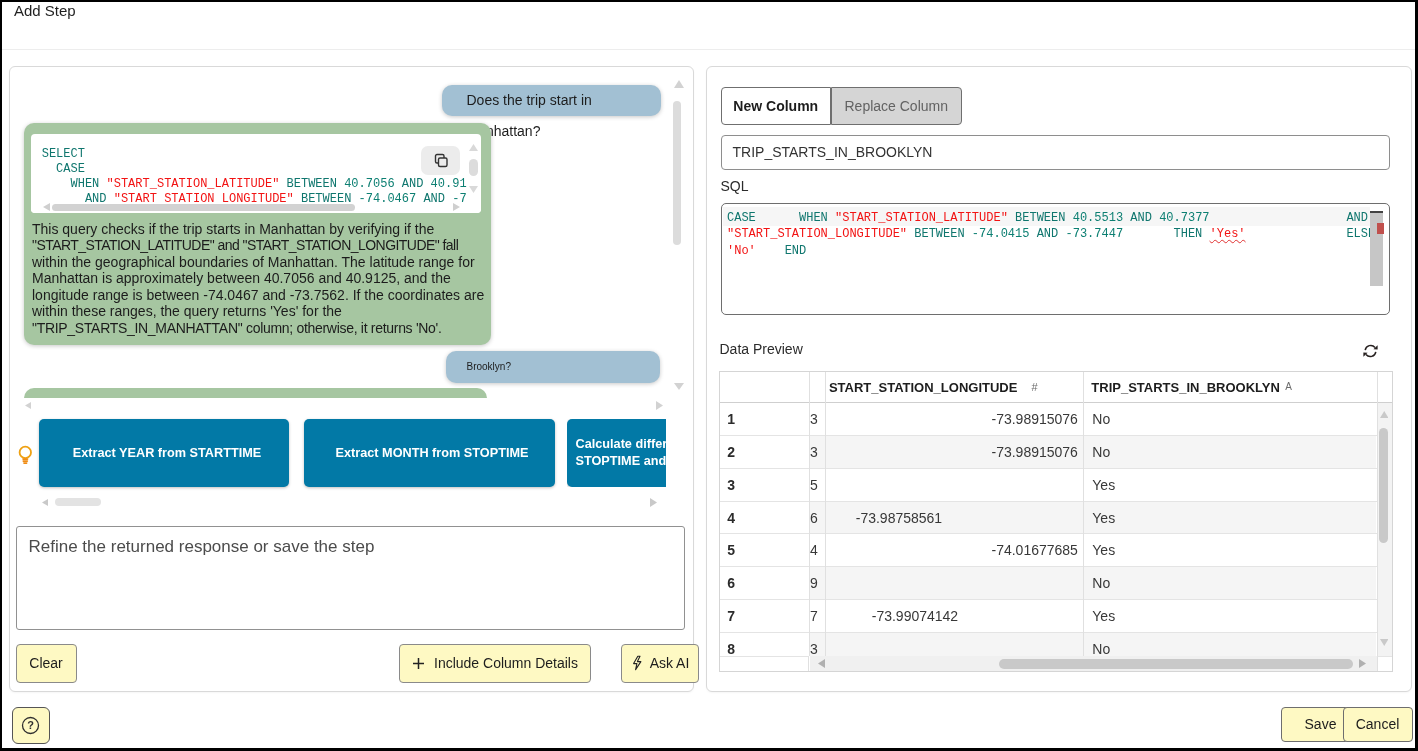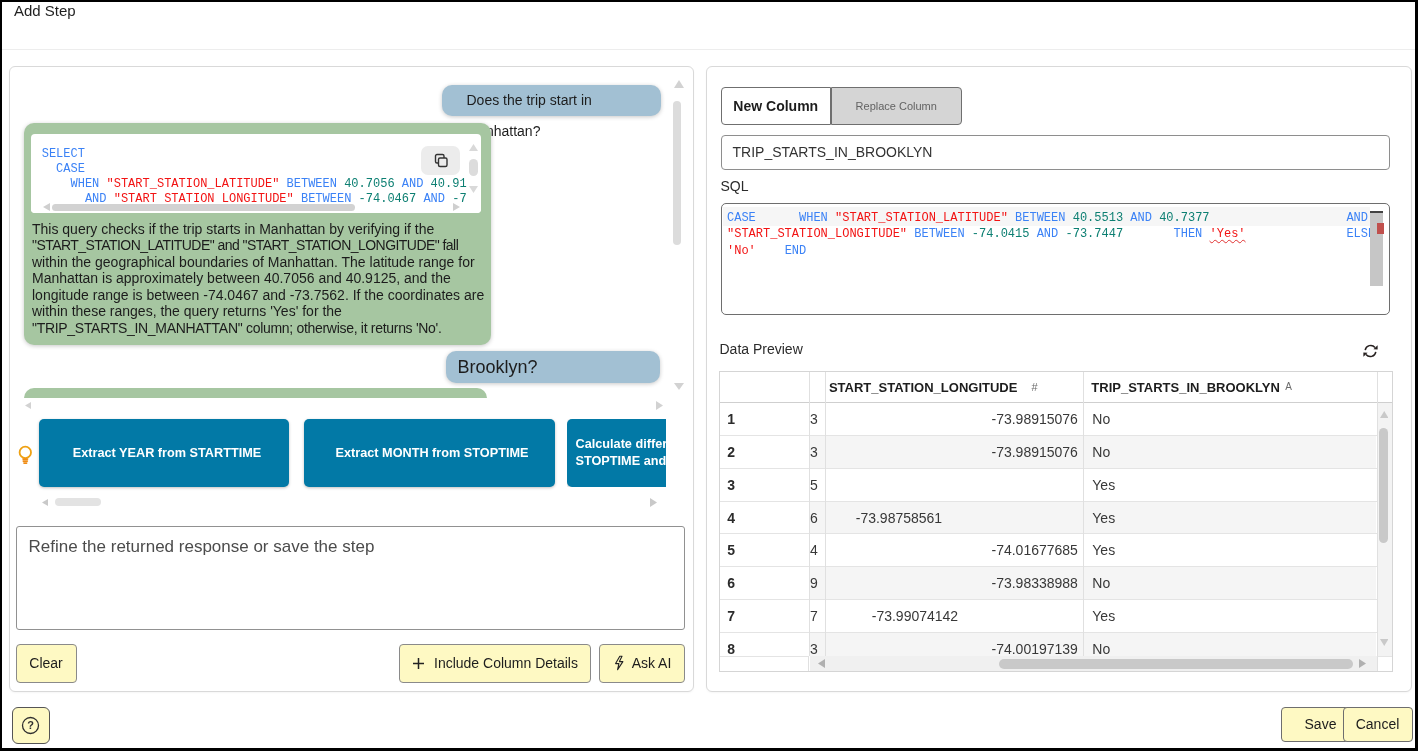--- a/index.html
+++ b/index.html
@@ -1,21 +1,21 @@
 <!DOCTYPE html>
 <html><head>
 <meta charset="utf-8">
 <style>
 html,body{margin:0;padding:0}
 body{width:1418px;height:751px;position:relative;overflow:hidden;background:#fff;
   font-family:"Liberation Sans",sans-serif;color:#1d1d1d;}
 .abs{position:absolute}
 .panel{position:absolute;border:1px solid #d9d9d9;border-radius:6px;background:#fff;box-shadow:0 1px 2px rgba(0,0,0,.04)}
 .mono{font-family:"Liberation Mono",monospace}
-.kw{color:#3b82f6}
+.kw{color:#0f766e}
 .str{color:#f21313}
 .num{color:#0c7f72}
 .bubble{position:absolute;border-radius:10px;box-shadow:0 1px 4px rgba(0,0,0,.22)}
 .blue{background:#a2c0d3}
 .green{background:#a6c6a1}
 .tealbtn{position:absolute;top:419px;height:67.5px;background:#0279a6;border-radius:5px;color:#fff;
   box-sizing:border-box;padding-left:6px;font-weight:bold;font-size:12.7px;display:flex;align-items:center;justify-content:center;text-align:center;
   box-shadow:0 1px 3px rgba(0,0,0,.25)}
 .gbtn{position:absolute;box-sizing:border-box;border:1px solid #8a8a8a;border-radius:4px;background:#fef9c3;font-size:14px;color:#1d1d1d;
   display:flex;align-items:center;justify-content:center}
@@ -59,21 +59,21 @@
 
   <div class="abs" style="left:390.5px;top:12px;width:39px;height:29.5px;background:#ececec;border-radius:7px"></div>
   <svg class="abs" style="left:402px;top:19px" width="16" height="16" viewBox="0 0 16 16">
     <rect x="2.5" y="1.5" width="8.5" height="8.5" rx="1.5" fill="none" stroke="#333" stroke-width="1.4"></rect>
     <rect x="5.5" y="5" width="8.5" height="8.5" rx="1.5" fill="#ececec" stroke="#333" stroke-width="1.4"></rect>
   </svg>
 </div>
 
 <div class="abs" style="left:32px;top:220.5px;width:470px;font-size:14px;line-height:16.6px;color:#1c1c1c">This query checks if the trip starts in Manhattan by verifying if the<br><span style="letter-spacing:-0.55px">"START_STATION_LATITUDE" and "START_STATION_LONGITUDE" fall</span><br>within the geographical boundaries of Manhattan. The latitude range for<br>Manhattan is approximately between 40.7056 and 40.9125, and the<br>longitude range is between -74.0467 and -73.7562. If the coordinates are<br>within these ranges, the query returns 'Yes' for the<br><span style="letter-spacing:-0.3px">"TRIP_STARTS_IN_MANHATTAN" column; otherwise, it returns 'No'.</span></div>
 
-<div class="bubble blue" style="left:445.5px;top:350.5px;width:214.5px;height:32px;line-height:32px;padding-left:12px;font-size:18px;box-sizing:border-box">Brooklyn?</div>
+<div class="bubble blue" style="left:445.5px;top:350.5px;width:214.5px;height:32px;line-height:32px;padding-left:21px;font-size:10px;box-sizing:border-box">Brooklyn?</div>
 <div class="abs green" style="left:23.5px;top:388px;width:463px;height:9.5px;border-radius:10px 10px 0 0"></div>
 
 <svg class="abs" style="left:673.5px;top:79.5px" width="10" height="8">
     <polygon points="0,8 5,0 10,8" fill="#d2d2d2"></polygon>
   </svg>
 <div class="abs" style="left:672.5px;top:100.5px;width:8.5px;height:144px;background:#dcdcdc;border-radius:4.5px"></div>
 <svg class="abs" style="left:673.5px;top:382.5px" width="10" height="7">
     <polygon points="0,0 10,0 5,7" fill="#d2d2d2"></polygon>
   </svg>
 <svg class="abs" style="left:24.5px;top:401.5px" width="6" height="7">
@@ -102,30 +102,30 @@
 
 <div class="abs" style="left:15.5px;top:525.5px;width:667px;height:102px;border:1px solid #919191;border-radius:3px"></div>
 <div class="abs" style="left:28.5px;top:536.5px;font-size:17px;color:#4c4c4c">Refine the returned response or save the step</div>
 
 <div class="gbtn" style="left:15.5px;top:644px;width:61px;height:38.5px">Clear</div>
 <div class="gbtn" style="left:399px;top:644px;width:192px;height:38.5px">
   <svg width="13" height="13" viewBox="0 0 13 13" style="margin-right:9px">
       <path d="M6.5 1 V12 M1 6.5 H12" stroke="#222" stroke-width="1.5"></path>
     </svg>
   Include Column Details</div>
-<div class="gbtn" style="left:599px;top:644px;width:86px;height:38.5px">
+<div class="gbtn" style="left:621px;top:644px;width:78px;height:38.5px">
   <svg width="12" height="16" viewBox="0 0 12 16" style="margin-right:7px">
       <path d="M6.8 1.2 L2.6 8.6 H5.9 L4.6 14.6 L9.9 6.6 H6.4 L9 1.2 Z" fill="none" stroke="#222" stroke-width="1.1" stroke-linejoin="round"></path>
     </svg>
   Ask AI</div>
 
 <div class="panel" style="left:705.5px;top:65.5px;width:704px;height:624px"></div>
 
 <div class="abs" style="left:720.5px;top:86.5px;width:110.5px;height:38px;border:1px solid #6f6f6f;border-radius:4px 0 0 4px;background:#fff;box-sizing:border-box;display:flex;align-items:center;justify-content:center;font-weight:bold;font-size:14px;z-index:2">New Column</div>
-<div class="abs" style="left:830.5px;top:86.5px;width:131.5px;height:38px;border:1px solid #6f6f6f;border-radius:0 4px 4px 0;background:#d5d5d5;box-sizing:border-box;display:flex;align-items:center;justify-content:center;font-size:11px;color:#636363">Replace Column</div>
+<div class="abs" style="left:830.5px;top:86.5px;width:131.5px;height:38px;border:1px solid #6f6f6f;border-radius:0 4px 4px 0;background:#d5d5d5;box-sizing:border-box;display:flex;align-items:center;justify-content:center;font-size:14px;color:#636363">Replace Column</div>
 
 <div class="abs" style="left:720.5px;top:134.5px;width:669px;height:35px;border:1px solid #8e8e8e;border-radius:4px;box-sizing:border-box;display:flex;align-items:center;padding-left:11px;font-size:14px;color:#333">TRIP_STARTS_IN_BROOKLYN</div>
 
 <div class="abs" style="left:720.5px;top:177.5px;font-size:14px;color:#2b2b2b">SQL</div>
 
 <div class="abs" style="left:720.5px;top:202.5px;width:669px;height:112px;border:1px solid #6e6e6e;border-radius:5px;box-sizing:border-box;overflow:hidden;background:#fff">
   <div class="abs" style="left:1px;top:3.5px;width:647px;height:19.3px;background:#f6f6f6"></div>
   <pre class="mono" style="margin:0;position:absolute;left:5.5px;top:6.6px;font-size:12px;line-height:16.2px"><span class="kw">CASE      WHEN</span> <span class="str">"START_STATION_LATITUDE"</span> <span class="kw">BETWEEN</span> <span class="num">40.5513</span> <span class="kw">AND</span> <span class="num">40.7377</span>                   <span class="kw">AND</span>
 <span class="str">"START_STATION_LONGITUDE"</span> <span class="kw">BETWEEN</span> <span class="num">-74.0415</span> <span class="kw">AND</span> <span class="num">-73.7447</span>       <span class="kw">THEN</span> <span class="str" style="text-decoration:underline wavy #e03131 1px;text-underline-offset:2px">'Yes'</span>              <span class="kw">ELSE</span>
 <span class="str">'No'</span>    <span class="kw">END</span></pre>
@@ -181,35 +181,33 @@
 <div class="abs" style="left:88.9px;top:0;width:567.6px;height:100%;background:#ffffff"></div>
 <div class="abs cell" style="left:7.3px;top:8px;font-weight:bold;color:#2b2b2b">5</div>
 <div class="abs cell" style="left:89.9px;top:8px">4</div>
 <div class="abs cell" style="left:0;top:8px;width:357.9px;text-align:right">-74.01677685</div>
 <div class="abs cell" style="left:372.3px;top:8px">Yes</div>
 </div>
 <div class="abs" style="left:0;top:164.5px;width:671.5px;height:32.9px;border-bottom:1px solid #e4e4e4;box-sizing:border-box">
 <div class="abs" style="left:88.9px;top:0;width:567.6px;height:100%;background:#f5f5f5"></div>
 <div class="abs cell" style="left:7.3px;top:8px;font-weight:bold;color:#2b2b2b">6</div>
 <div class="abs cell" style="left:89.9px;top:8px">9</div>
-<div class="abs cell" style="left:0;top:8px;width:357.9px;text-align:right">-73.98338988</div>
 <div class="abs cell" style="left:372.3px;top:8px">No</div>
 </div>
 <div class="abs" style="left:0;top:197.4px;width:671.5px;height:32.9px;border-bottom:1px solid #e4e4e4;box-sizing:border-box">
 <div class="abs" style="left:88.9px;top:0;width:567.6px;height:100%;background:#ffffff"></div>
 <div class="abs cell" style="left:7.3px;top:8px;font-weight:bold;color:#2b2b2b">7</div>
 <div class="abs cell" style="left:89.9px;top:8px">7</div>
 <div class="abs cell" style="left:16px;top:8px;width:357.9px;text-align:center">-73.99074142</div>
 <div class="abs cell" style="left:372.3px;top:8px">Yes</div>
 </div>
 <div class="abs" style="left:0;top:230.3px;width:671.5px;height:32.9px;border-bottom:1px solid #e4e4e4;box-sizing:border-box">
 <div class="abs" style="left:88.9px;top:0;width:567.6px;height:100%;background:#f5f5f5"></div>
 <div class="abs cell" style="left:7.3px;top:8px;font-weight:bold;color:#2b2b2b">8</div>
 <div class="abs cell" style="left:89.9px;top:8px">3</div>
-<div class="abs cell" style="left:0;top:8px;width:357.9px;text-align:right">-74.00197139</div>
 <div class="abs cell" style="left:372.3px;top:8px">No</div>
 </div>
 </div>
 <div class="abs" style="left:88.9px;top:0;width:1px;height:284.8px;background:#e0e0e0"></div>
 <div class="abs" style="left:105.1px;top:0;width:1px;height:284.8px;background:#e0e0e0"></div>
 <div class="abs" style="left:363.3px;top:0;width:1px;height:284.8px;background:#e0e0e0"></div>
 <div class="abs" style="left:656.5px;top:0;width:1px;height:284.8px;background:#e0e0e0"></div>
 <div class="abs" style="left:657.5px;top:31.4px;width:14.0px;height:253.4px;background:#f3f3f3"></div>
 <svg class="abs" style="left:659.7px;top:39.5px" width="8.5" height="7">
       <polygon points="0,7 4.25,0 8.5,7" fill="#c9c9c9"></polygon>

